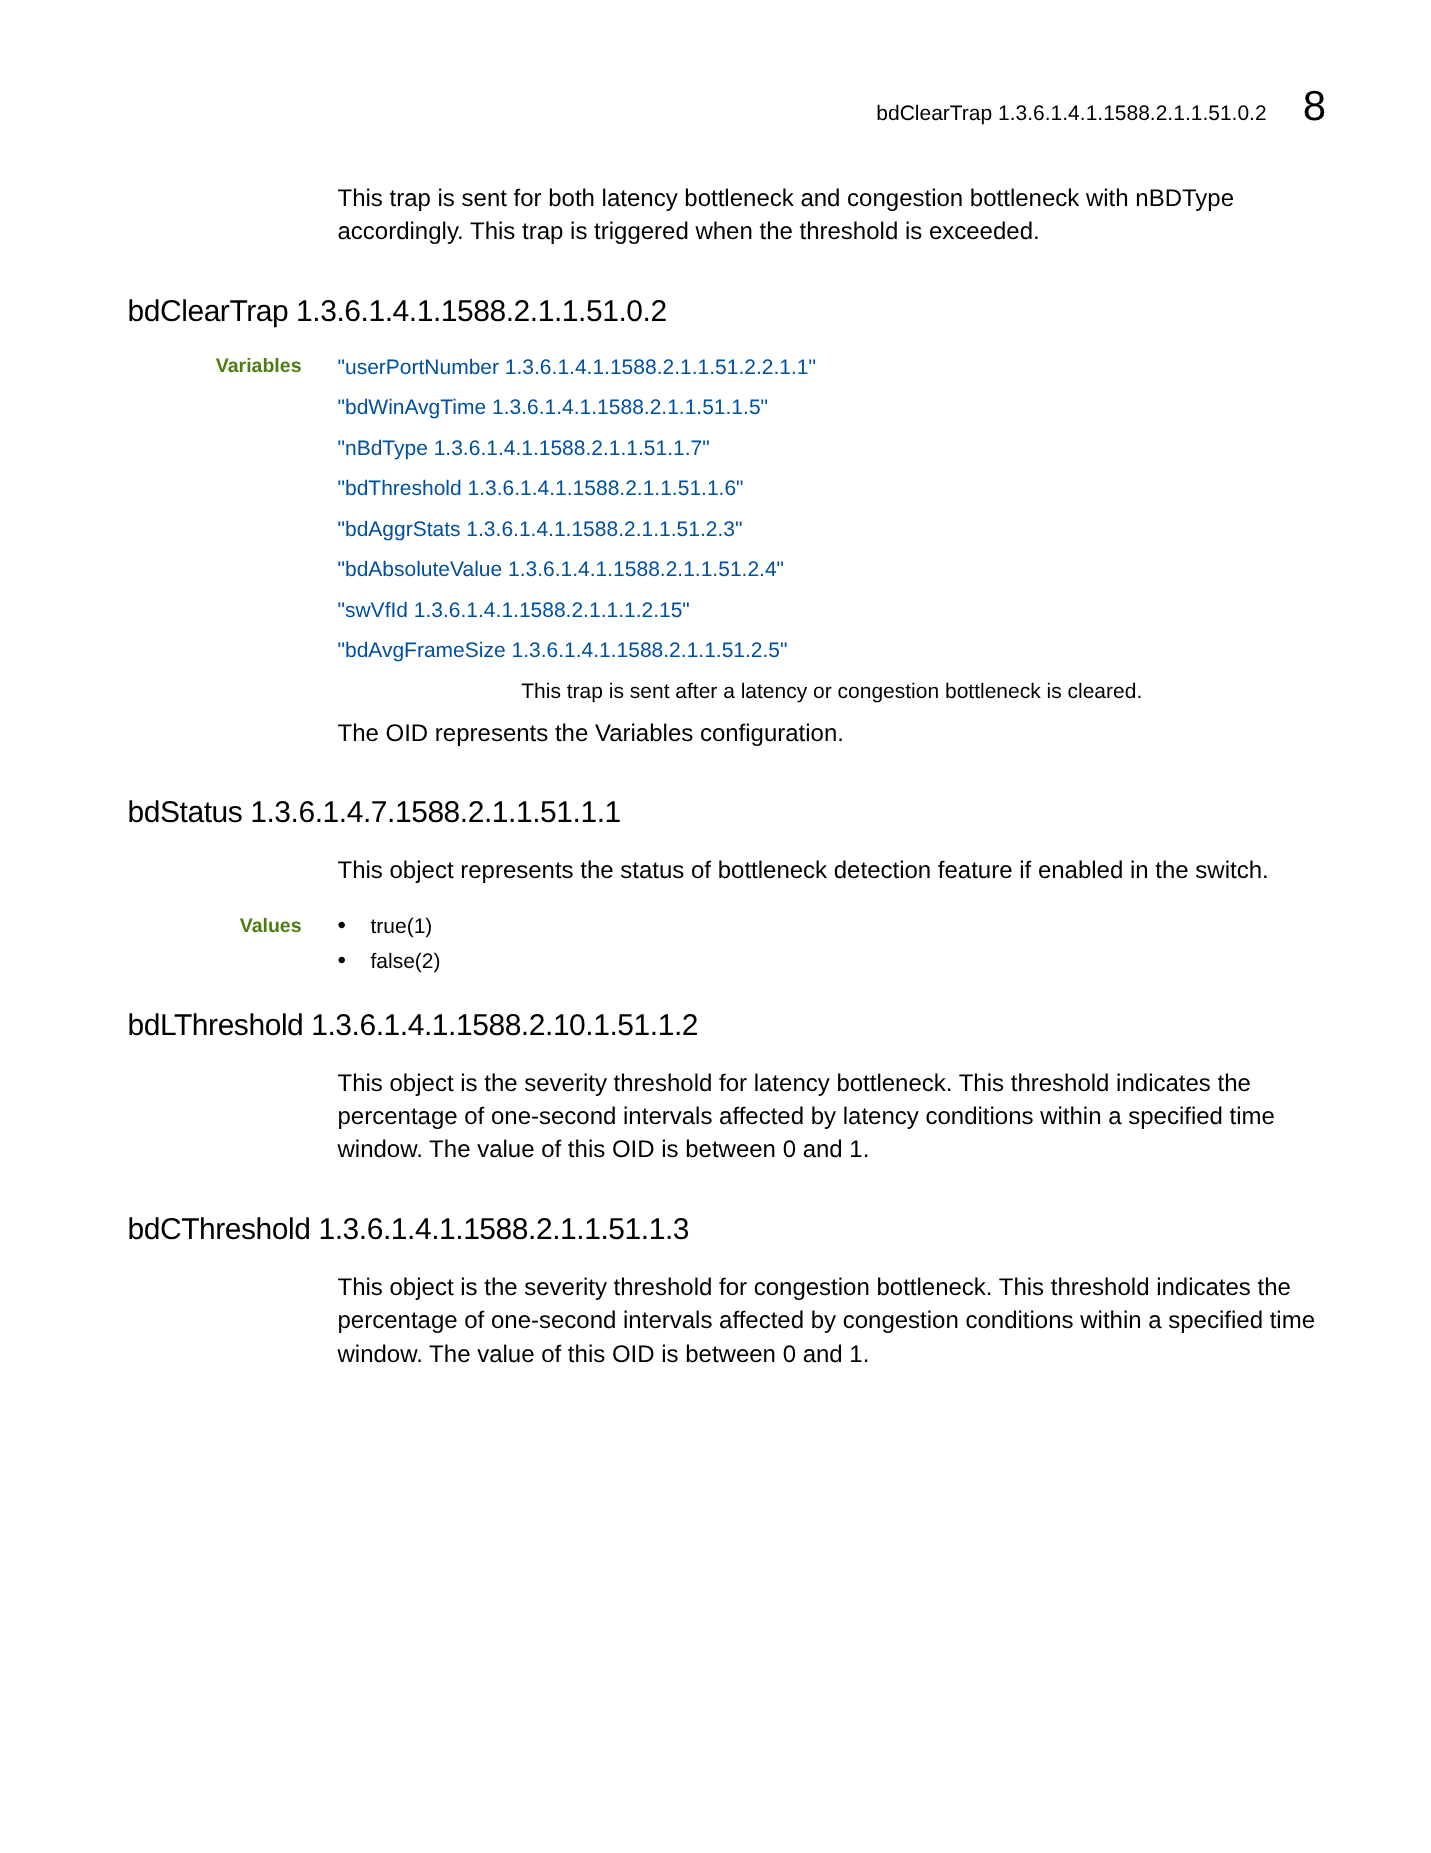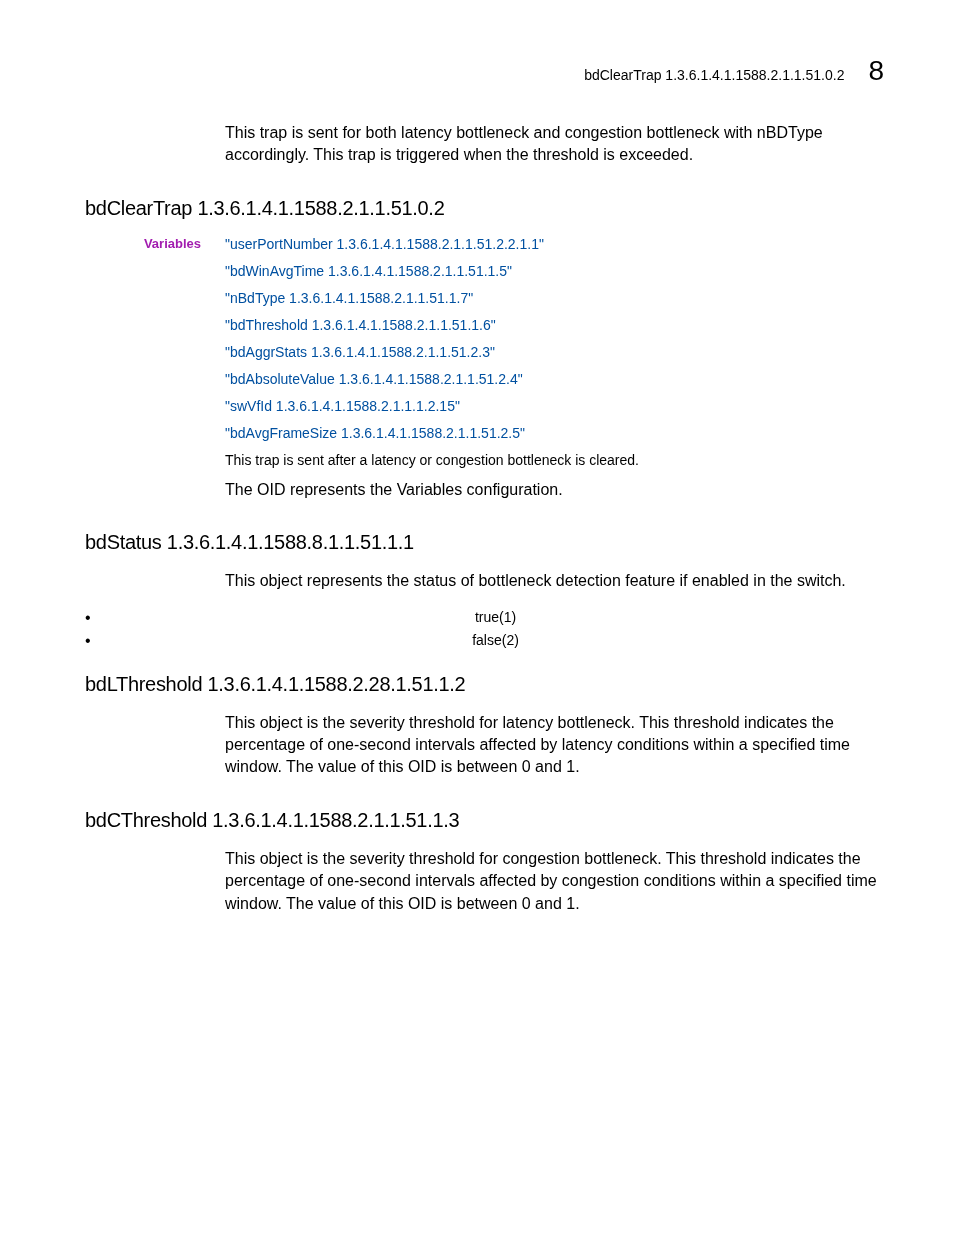--- a/index.html
+++ b/index.html
@@ -60,47 +60,47 @@
     margin-bottom: 0;
   }
   .side-label {
     width: 140px;
     box-sizing: border-box;
     text-align: right;
     padding-right: 24px;
     font-size: 13px;
     font-weight: bold;
     font-stretch: condensed;
-    color: #a21caf;
+    color: #4d7c0f;
   }
   .label-body {
     flex: 1;
     font-size: 14px;
   }
   .link {
     color: #0050a0;
   }
   .link-line {
     margin-bottom: 11px;
   }
   .plain-line {
     margin-bottom: 11px;
     color: #000;
+    text-align: center;
   }
   .bullets {
     list-style: none;
     padding: 0;
     margin: 0 0 25px 0;
   }
   .bullets li {
     position: relative;
     padding-left: 22px;
     margin-bottom: 7px;
     font-size: 14px;
-    text-align: center;
   }
   .bullets li::before {
     content: "•";
     position: absolute;
     left: 0;
     top: 0;
     font-size: 16px;
   }
 </style>
 </head>
@@ -127,31 +127,32 @@
       <div class="link-line"><span class="link">"bdAggrStats 1.3.6.1.4.1.1588.2.1.1.51.2.3"</span></div>
       <div class="link-line"><span class="link">"bdAbsoluteValue 1.3.6.1.4.1.1588.2.1.1.51.2.4"</span></div>
       <div class="link-line"><span class="link">"swVfId 1.3.6.1.4.1.1588.2.1.1.1.2.15"</span></div>
       <div class="link-line"><span class="link">"bdAvgFrameSize 1.3.6.1.4.1.1588.2.1.1.51.2.5"</span></div>
       <div class="plain-line">This trap is sent after a latency or congestion bottleneck is cleared.</div>
     </div>
   </div>
 
   <div class="body-text">The OID represents the Variables configuration.</div>
 
-  <div class="h2">bdStatus 1.3.6.1.4.1.1588.8.1.1.51.1.1</div>
+  <div class="h2">bdStatus 1.3.6.1.4.7.1588.2.1.1.51.1.1</div>
   <div class="body-text" style="margin-bottom:16px;">This object represents the status of bottleneck detection feature if enabled in the switch.</div>
 
   <div class="label-row">
+    <div class="side-label" style="padding-top:0;">Values</div>
     <div class="label-body">
       <ul class="bullets">
         <li>true(1)</li>
         <li>false(2)</li>
       </ul>
     </div>
   </div>
 
-  <div class="h2">bdLThreshold 1.3.6.1.4.1.1588.2.28.1.51.1.2</div>
+  <div class="h2">bdLThreshold 1.3.6.1.4.1.1588.2.10.1.51.1.2</div>
   <div class="body-text">This object is the severity threshold for latency bottleneck. This threshold indicates the percentage of one-second intervals affected by latency conditions within a specified time window. The value of this OID is between 0 and 1.</div>
 
   <div class="h2">bdCThreshold 1.3.6.1.4.1.1588.2.1.1.51.1.3</div>
   <div class="body-text">This object is the severity threshold for congestion bottleneck. This threshold indicates the percentage of one-second intervals affected by congestion conditions within a specified time window. The value of this OID is between 0 and 1.</div>
 
 </div>
 
 </body></html>

